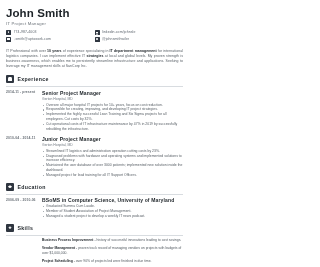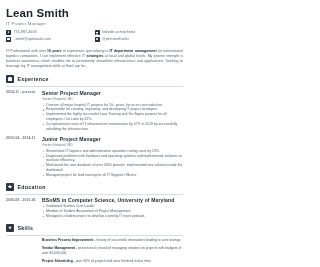--- a/index.html
+++ b/index.html
@@ -91,21 +91,21 @@
     font-size:3.4px;line-height:5.2px;color:#555c63;margin-bottom:2.6px;
   }
   .skill-row b{color:#1d2328;font-weight:bold;}
 </style>
 </head>
 <body>
 
 <div class="page">
 
   <div>
-    <div class="name">Lean Smith</div>
+    <div class="name">John Smith</div>
     <div class="job-title">IT Project Manager</div>
 
     <div class="contact-grid">
       <div class="contact-col">
         <div class="contact-row">
           <span class="c-ico ic-phone">
               <i></i>
             </span>
           <span class="c-txt">774-987-4003</span>
         </div>

